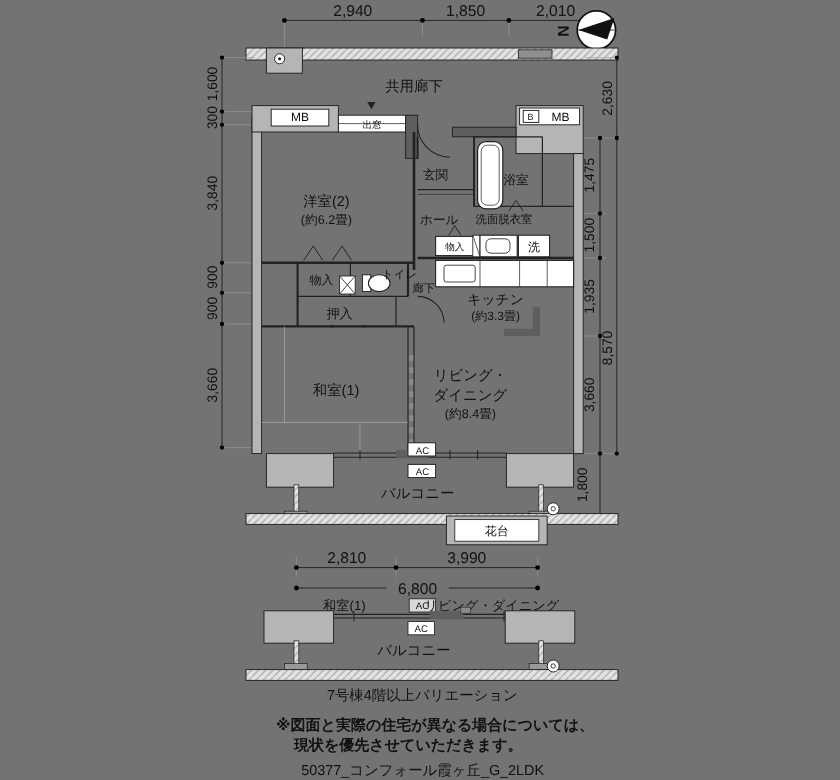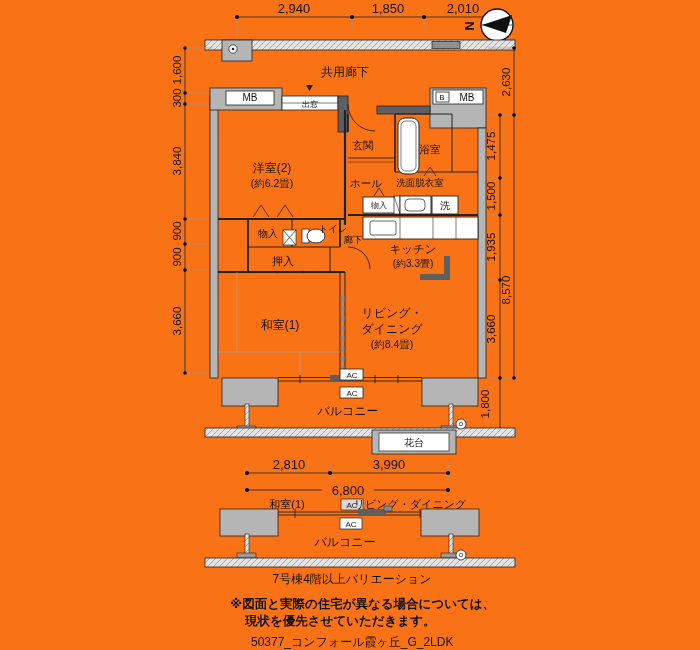--- a/index.html
+++ b/index.html
@@ -1,16 +1,16 @@
 <!DOCTYPE html>
 <html><head>
 <meta charset="utf-8">
 <style>
   html,body{margin:0;padding:0;background:#fff;}
-  .stage{position:relative;width:700px;height:650px;background:#f97316;overflow:hidden;}
+  .stage{position:relative;width:700px;height:650px;background:#737373;overflow:hidden;}
   svg{position:absolute;left:0;top:0;}
   text{font-family:"Liberation Sans","DejaVu Sans",sans-serif;fill:#111;}
   .dim{font-size:13px;}
   .dimv{font-size:11.5px;}
   .room{font-size:12px;}
   .room-s{font-size:10.5px;}
   .tiny{font-size:8px;}
   .note{font-size:12.5px;font-weight:bold;}
   .file{font-size:12px;}
   .ln{stroke:#222;fill:none;}

